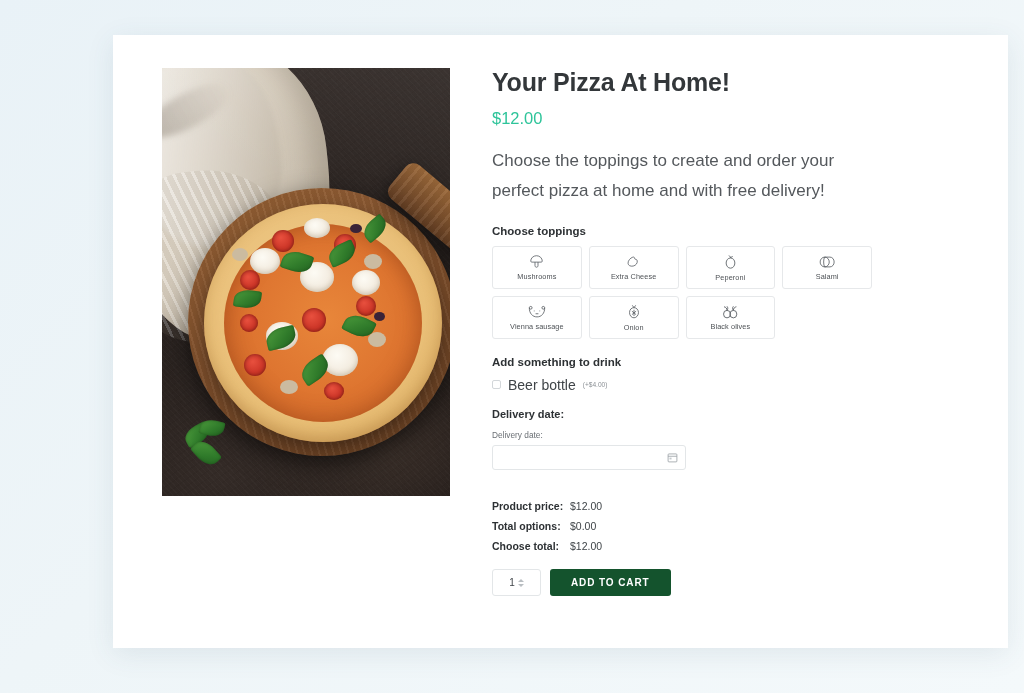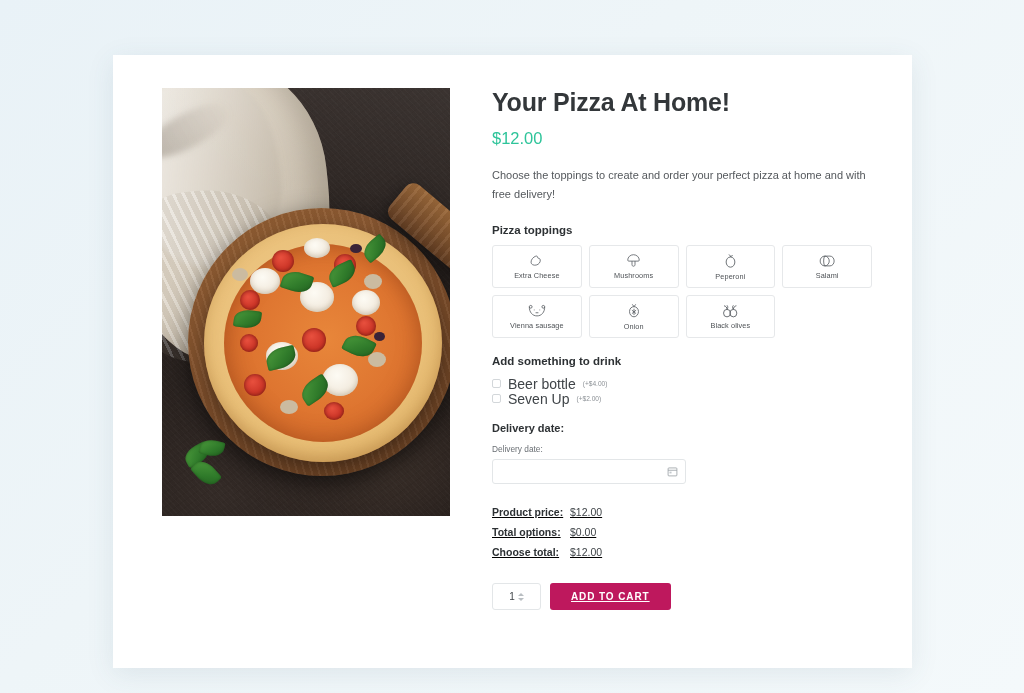--- a/index.html
+++ b/index.html
@@ -10,24 +10,23 @@
   }
   body {
     background: linear-gradient(135deg, #e9f2f7 0%, #eef5f8 40%, #f4f9fb 100%);
     position: relative;
   }
 
   
   .card {
     position: absolute;
     left: 113px; top: 35px;
-    width: 799px; height: 613px;
+    width: 895px; height: 613px;
     background: #ffffff;
     box-shadow: 0 6px 26px rgba(60,90,110,0.10);
-    margin-top: 20px;
   }
 
   
   .gallery {
     position: absolute;
     left: 49px; top: 33px;
     width: 288px; height: 428px;
     overflow: hidden;
     background: #2b2523;
   }
@@ -165,21 +164,21 @@
   .title {
     font-size: 25px; font-weight: bold; color: #33373a;
     letter-spacing: -0.2px; line-height: 1.15;
   }
   .price {
     margin-top: 12px;
     font-size: 16.5px; color: #2ec49a; font-weight: normal;
   }
   .desc {
     margin-top: 18px;
-    font-size: 11px; color: #54585c; line-height: 1.75;
+    font-size: 17px; color: #54585c; line-height: 1.75;
   }
   .note {
     margin-top: 17px;
     font-size: 11.5px; color: #3c4043; line-height: 1.6;
   }
   .note b { font-weight: bold; color: #2d3134; }
 
   .section-head {
     margin-top: 20px;
     font-size: 11.5px; font-weight: bold; color: #2d3134;
@@ -235,21 +234,21 @@
   }
   .date-input {
     border: none; outline: none; flex: 1 1 auto;
     height: 100%; padding-left: 8px;
     font-family: "Liberation Sans", sans-serif;
     font-size: 9px; color: #3f4448; background: transparent;
   }
 
   
   .totals { margin-top: 22px; }
-  .trow { display: flex; align-items: flex-start; height: 20px; text-decoration: underline; }
+  .trow { display: flex; align-items: flex-end; height: 20px; }
   .trow .k { width: 78px; font-size: 10.5px; font-weight: bold; color: #2d3134; }
   .trow .v { font-size: 10.5px; color: #3f4448; }
 
   
   .cartrow { margin-top: 17px; display: flex; align-items: center; gap: 9px; }
   .qty {
     width: 49px; height: 27px;
     border: 1px solid #e3e6e8; border-radius: 3px;
     background: #fff;
     display: flex; align-items: center; justify-content: center;
@@ -338,40 +337,40 @@
     </div>
   </div>
 
   <div class="details">
 
     <div class="title">Your Pizza At Home!</div>
     <div class="price" style="color: rgb(46, 196, 154);">$12.00</div>
     <div class="desc">Choose the toppings to create and order your perfect pizza at home and with free delivery!</div>
 
 
-    <div class="section-head">Pizza toppings</div>
+    <div class="section-head">Choose toppings</div>
     <div class="toppings">
-
-      <div class="topping">
-        <span>
-          <svg width="17" height="15" viewBox="0 0 24 22" fill="none" stroke="#5a5f64" stroke-width="1.2">
-            <path d="M4 13.5c0-4 3.3-7.6 7-8.9 1.4-.5 2.6.3 2.6 1.6 0 1 .7 1.7 1.7 1.7 1.2 0 2 .9 2.2 2.1.5 3.4-2 6.9-6 7.7-4 .8-7.5-1-7.5-4.2z"></path>
-          </svg>
-        </span>
-        <span class="lbl">Extra Cheese</span>
-      </div>
 
       <div class="topping">
         <span>
           <svg width="17" height="15" viewBox="0 0 24 22" fill="none" stroke="#5a5f64" stroke-width="1.2">
             <path d="M3.5 10.5c0-4.4 3.8-8 8.5-8s8.5 3.6 8.5 8c0 .9-.8 1.4-1.7 1.4H5.2c-.9 0-1.7-.5-1.7-1.4z"></path>
             <path d="M9.8 11.9v5.2c0 1.3.9 2.3 2.2 2.3s2.2-1 2.2-2.3v-5.2"></path>
           </svg>
         </span>
         <span class="lbl">Mushrooms</span>
+      </div>
+
+      <div class="topping">
+        <span>
+          <svg width="17" height="15" viewBox="0 0 24 22" fill="none" stroke="#5a5f64" stroke-width="1.2">
+            <path d="M4 13.5c0-4 3.3-7.6 7-8.9 1.4-.5 2.6.3 2.6 1.6 0 1 .7 1.7 1.7 1.7 1.2 0 2 .9 2.2 2.1.5 3.4-2 6.9-6 7.7-4 .8-7.5-1-7.5-4.2z"></path>
+          </svg>
+        </span>
+        <span class="lbl">Extra Cheese</span>
       </div>
 
       <div class="topping">
         <span>
           <svg width="15" height="16" viewBox="0 0 20 22" fill="none" stroke="#5a5f64" stroke-width="1.2">
             <path d="M10 5.5c3.4 0 6 3 6 6.9s-2.6 7.1-6 7.1-6-3.2-6-7.1 2.6-6.9 6-6.9z"></path>
             <path d="M10 5.5c0-1.6-.9-2.8-2.4-3.3M10 5.5c.6-1.3 1.7-2 3-2"></path>
           </svg>
         </span>
         <span class="lbl">Peperoni</span>
@@ -424,25 +423,20 @@
         <span class="lbl">Black olives</span>
       </div>
     </div>
 
     <div class="section-head" style="margin-top:17px;">Add something to drink</div>
     <div class="drinks">
       <label class="drink">
         <span class="cb"></span>
         <span class="name">Beer bottle</span>
         <span class="amt">(+$4.00)</span>
-      </label>
-      <label class="drink">
-        <span class="cb"></span>
-        <span class="name">Seven Up</span>
-        <span class="amt">(+$2.00)</span>
       </label>
     </div>
 
     <div class="delivery-head">Delivery date:</div>
     <div class="field-label">Delivery date:</div>
     <div class="date-wrap">
       <input class="date-input" type="text" value="" placeholder="" style="">
       <span>
         <svg width="11" height="11" viewBox="0 0 16 16" fill="none" stroke="#9aa0a5" stroke-width="1.2">
           <rect x="1.6" y="2.8" width="12.8" height="11.6" rx="1.2"></rect>
@@ -468,17 +462,17 @@
     </div>
 
     <div class="cartrow">
       <div class="qty">
         <span class="num">1</span>
         <span class="spin">
           <i class="up"></i>
           <i class="dn"></i>
         </span>
       </div>
-      <button class="addcart" style="background: #be185d; text-decoration: underline;">ADD TO CART</button>
+      <button class="addcart" style="background: #14532d;">ADD TO CART</button>
     </div>
 
   </div>
 </div>
 
 </body></html>

